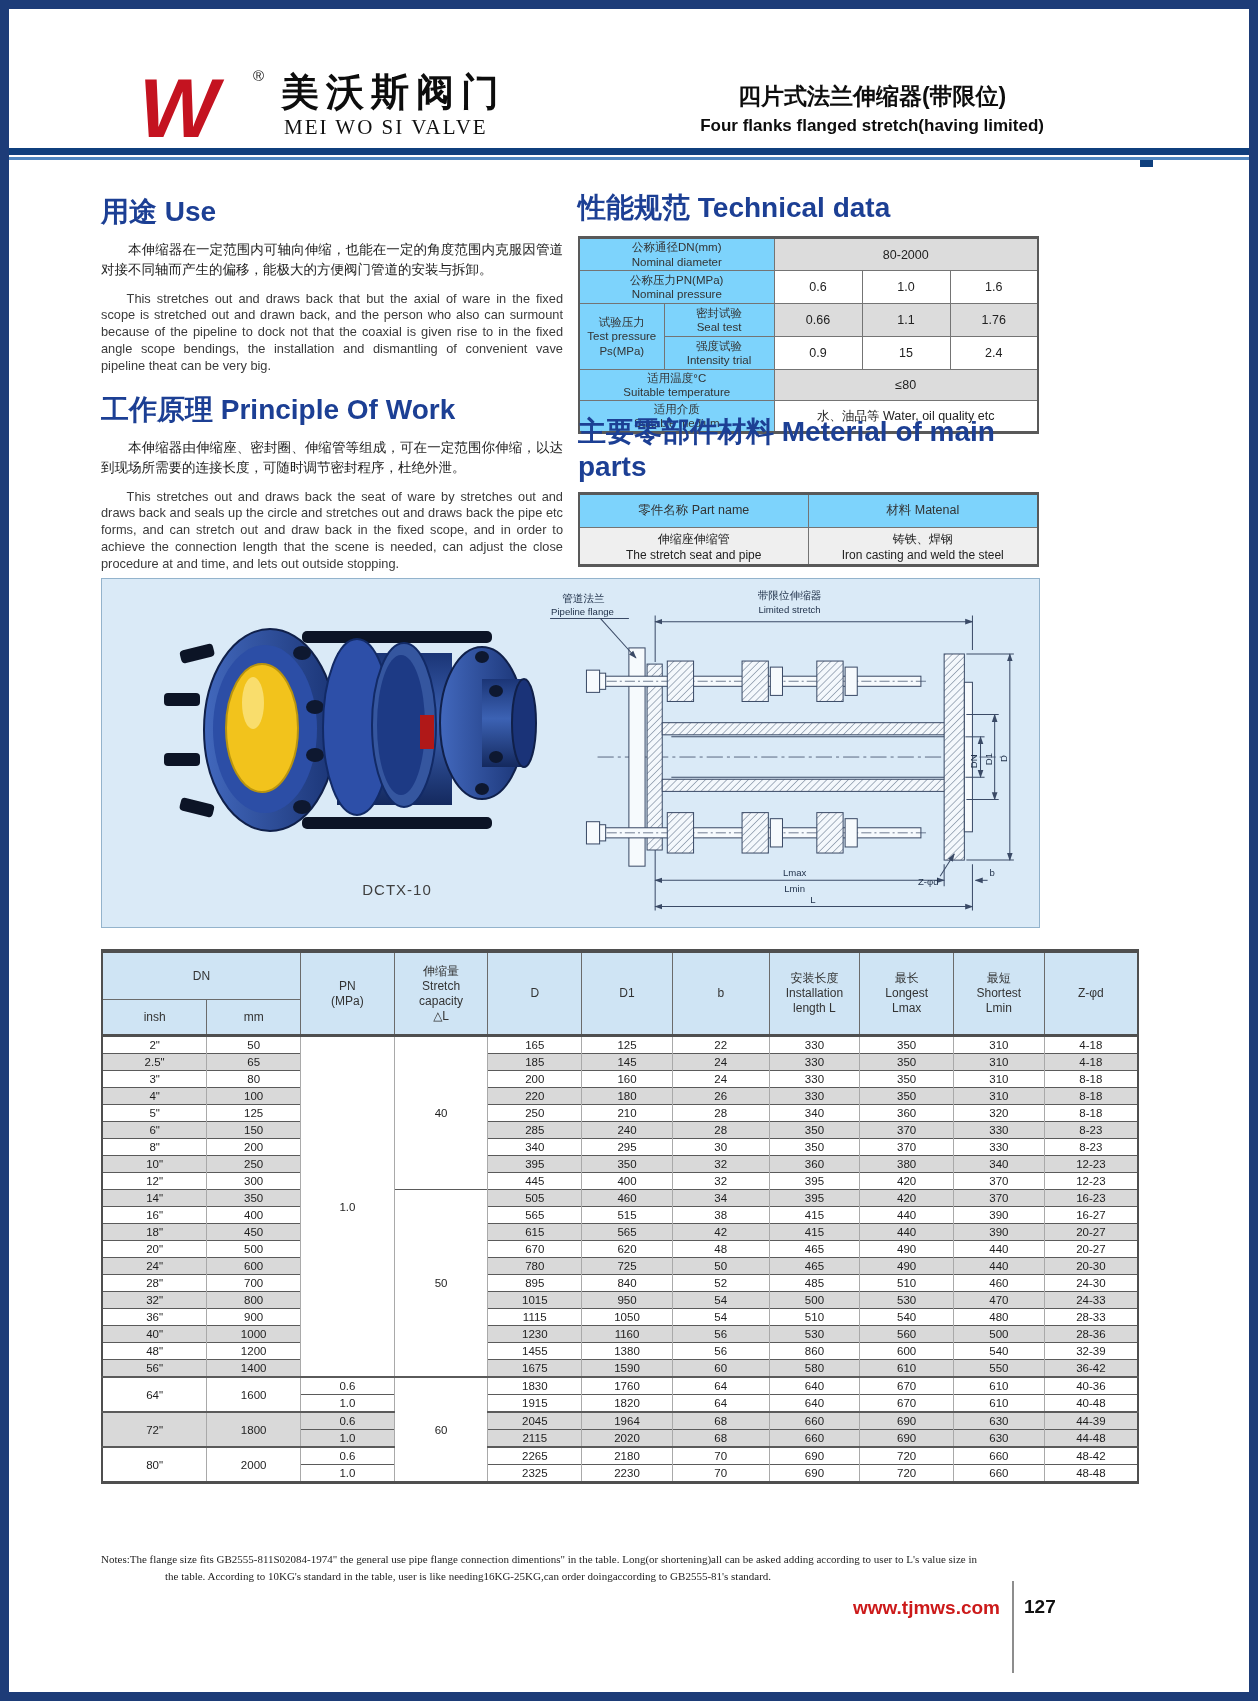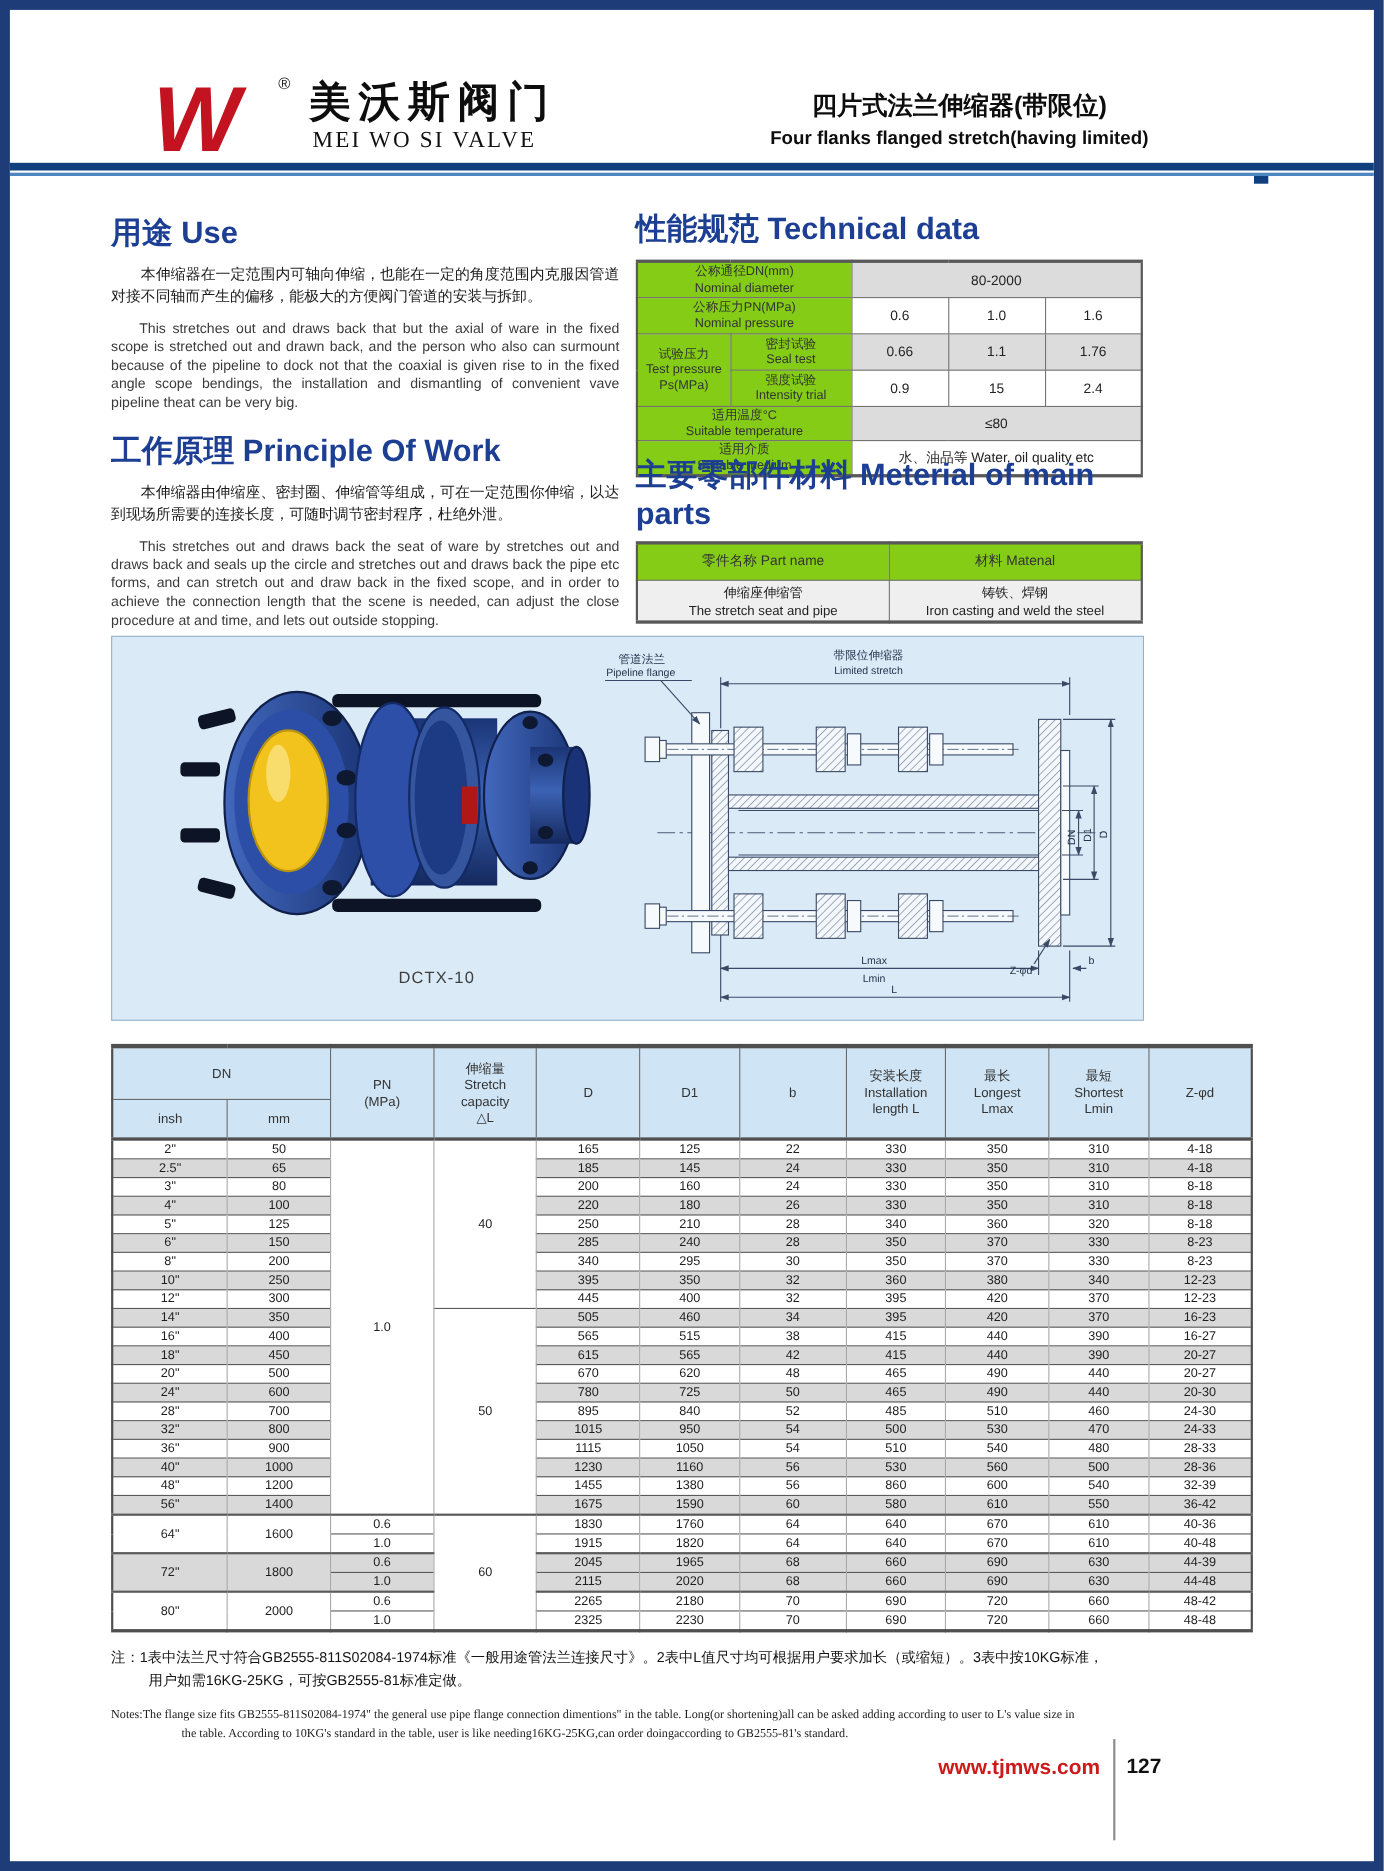--- a/index.html
+++ b/index.html
@@ -21,21 +21,21 @@
   
   h2.sec{margin:0;font-size:28px;font-weight:bold;color:#1c3f94;}
   
   .col-text{width:462px;}
   p.cn{margin:9px 0 0;font-size:13.5px;line-height:1.5;color:#1c1c1c;text-indent:2em;text-align:justify;}
   p.en{margin:10px 0 0;font-size:12.8px;line-height:1.32;color:#3a3a3a;text-indent:2em;text-align:justify;}
   
   table.spec{border-collapse:collapse;table-layout:fixed;width:459px;text-align:center;
              border:2px solid #595959;border-top-width:3px;border-bottom-width:3px;}
   table.spec td{border:1px solid #747474;padding:1px 2px;}
-  td.lbl{background:#84cc16;font-size:11.5px;line-height:1.22;white-space:pre-line;color:#333;}
+  td.lbl{background:#7dd3fc;font-size:11.5px;line-height:1.22;white-space:pre-line;color:#333;}
   td.val{font-size:12.5px;color:#222;}
   td.gray{background:#dcdcdc;}
   td.band{background:#efefef;}
   
   .figure-box{left:92px;top:569px;width:937px;height:348px;background:#daeaf7;border:1px solid #93b3cc;}
   .fig-caption{left:210px;top:302px;width:170px;text-align:center;font-size:15px;color:#3f3f3f;letter-spacing:1px;}
   
   table.dims{border-collapse:collapse;table-layout:fixed;width:1038px;text-align:center;
              border:2px solid #4f4f4f;border-top-width:4px;border-bottom-width:3px;}
   table.dims th{background:#cfe4f4;font-weight:normal;font-size:12px;line-height:1.25;
@@ -597,21 +597,21 @@
             <td>640</td>
             <td>670</td>
             <td>610</td>
             <td>40-48</td>
           </tr>
           <tr class="stripe grp">
             <td rowspan="2">72"</td>
             <td rowspan="2">1800</td>
             <td>0.6</td>
             <td>2045</td>
-            <td>1965</td>
+            <td>1964</td>
             <td>68</td>
             <td>660</td>
             <td>690</td>
             <td>630</td>
             <td>44-39</td>
           </tr>
           <tr class="stripe">
             <td>1.0</td>
             <td>2115</td>
             <td>2020</td>
@@ -640,22 +640,20 @@
             <td>70</td>
             <td>690</td>
             <td>720</td>
             <td>660</td>
             <td>48-48</td>
           </tr>
         </tbody>
     </table>
   </section>
 
-  <div class="abs notes-cn">注：1表中法兰尺寸符合GB2555-811S02084-1974标准《一般用途管法兰连接尺寸》。2表中L值尺寸均可根据用户要求加长（或缩短）。3表中按10KG标准，
-用户如需16KG-25KG，可按GB2555-81标准定做。</div>
   <div class="abs notes-en">Notes:The flange size fits GB2555-811S02084-1974" the general use pipe flange connection dimentions" in the table. Long(or shortening)all can be asked adding according to user to L's value size in
 the table. According to 10KG's standard in the table, user is like needing16KG-25KG,can order doingaccording to GB2555-81's standard.</div>
 
   <div class="abs footer-url">www.tjmws.com</div>
   <div class="abs footer-div"></div>
   <div class="abs footer-page">127</div>
 
 </div>
 
 </body></html>

